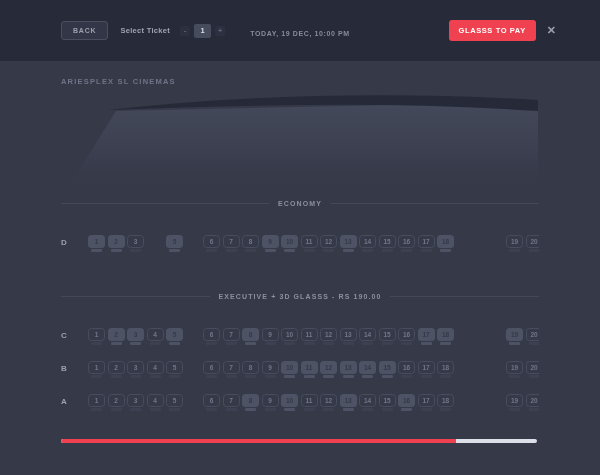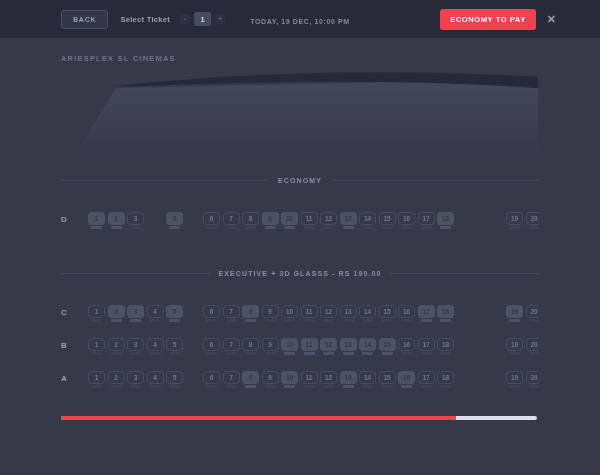--- a/index.html
+++ b/index.html
@@ -5,21 +5,21 @@
   * { box-sizing: border-box; margin: 0; padding: 0; }
   html,body { width:600px; height:475px; overflow:hidden; }
   body {
     background:#363948;
     font-family:"Liberation Sans", sans-serif;
     color:#c8ccd6;
     position:relative;
   }
   
   header {
-    height:38px; background:#272a38;
+    height:61px; background:#272a38;
     display:flex; align-items:center;
     padding:0 44px 0 61px;
     position:relative;
   }
   .hdr-left { display:flex; align-items:center; }
   .btn-back {
     background:#333646; border:1px solid #4a4f5f; border-radius:3px;
     color:#9ba0ad; font-size:7px; font-weight:bold; letter-spacing:.8px;
     padding:5px 11px; cursor:pointer;
   }
@@ -94,21 +94,21 @@
     <div class="stepper">
       <button class="step-btn">-</button>
       <div class="step-val">1</div>
       <button class="step-btn">+</button>
     </div>
   </div>
   <div class="hdr-center">
     <div class="movie-sub">TODAY, 19 DEC, 10:00 PM</div>
   </div>
   <div class="hdr-right">
-    <button class="btn-proceed" style="background: rgb(239, 65, 80);">ECONOMY TO PAY</button>
+    <button class="btn-proceed" style="background: rgb(239, 65, 80);">GLASSS TO PAY</button>
     <button class="btn-close">✕</button>
   </div>
 </header>
 
 <main>
   <div class="venue">ARIESPLEX SL CINEMAS</div>
 
   <div class="screen">
     <svg width="478" height="96" viewBox="0 0 478 96">
       <defs>

